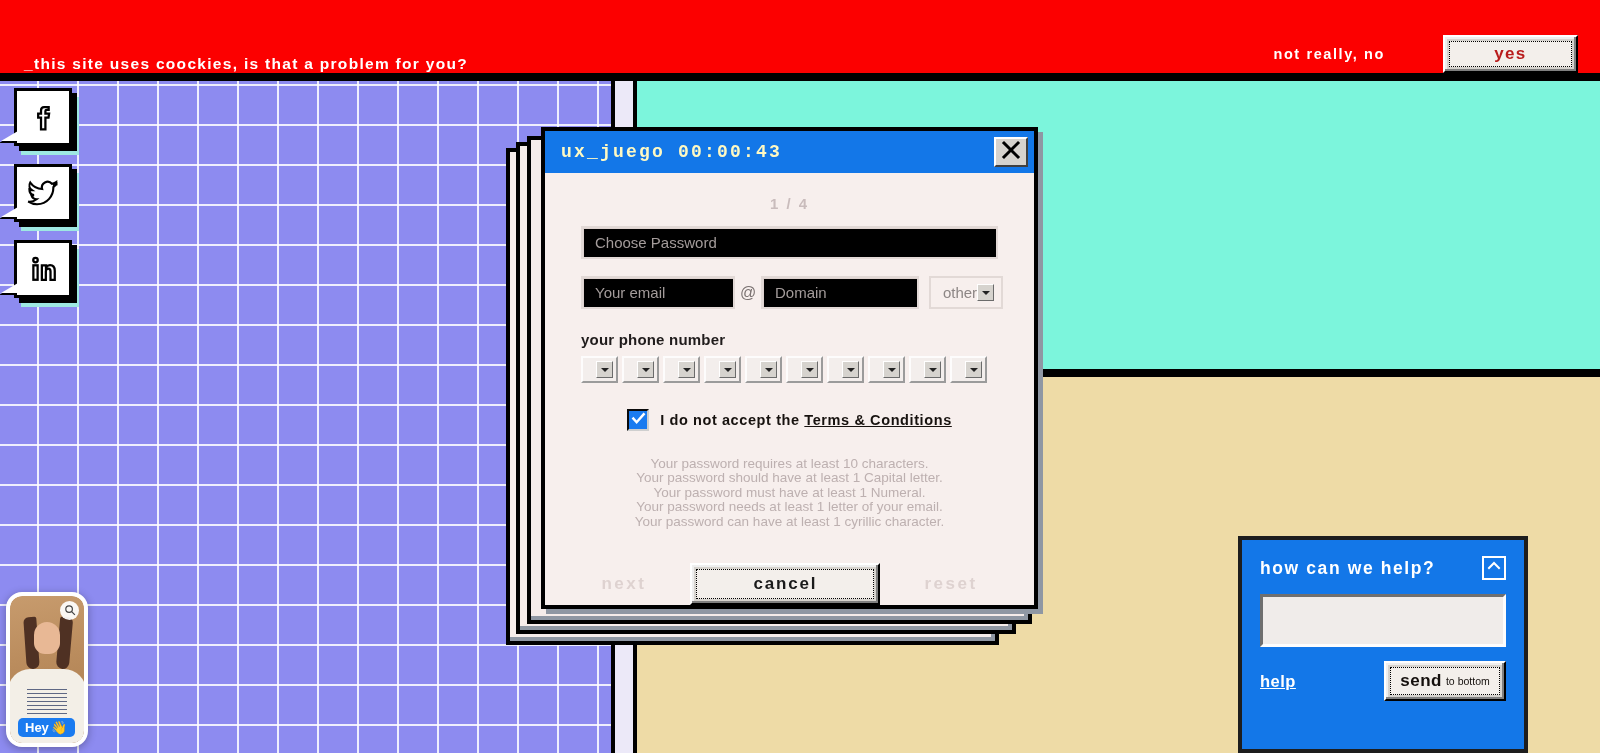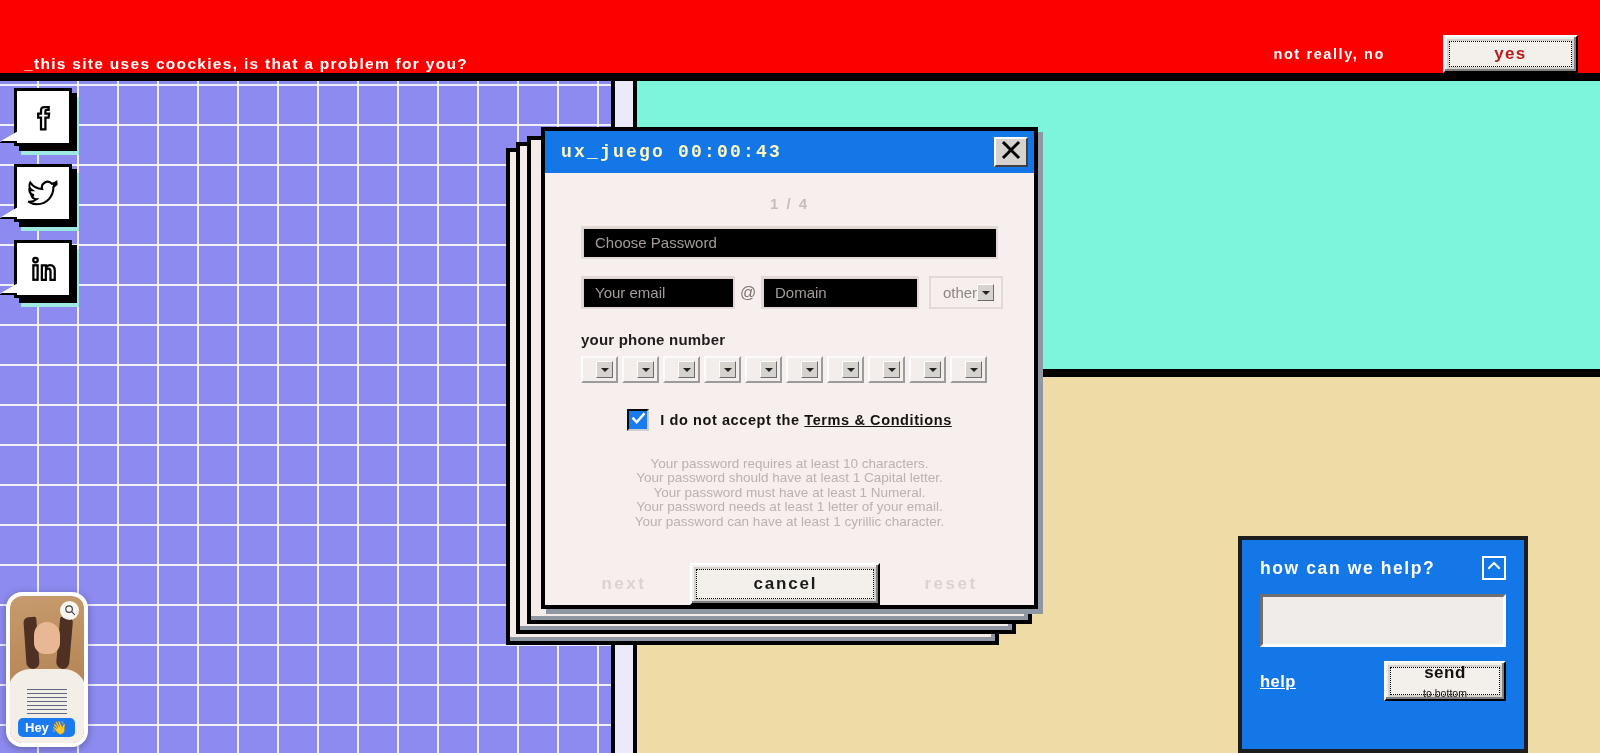--- a/index.html
+++ b/index.html
@@ -326,21 +326,21 @@
     outline: none; resize: none;
     font-family: "Liberation Sans", sans-serif; font-size: 13px;
     padding: 4px;
   }
   .chat-foot { display: flex; align-items: center; margin-top: 10px; }
   .chat-help {
     color: #fff; font-weight: bold; font-size: 16.5px;
     text-decoration: underline; cursor: pointer; letter-spacing: 0.5px;
   }
   .send-btn { margin-left: auto; width: 122px; height: 40px; }
-  .send-btn .win-btn-inner { gap: 4px; flex-direction: column; }
+  .send-btn .win-btn-inner { gap: 4px; }
   .send-strong { font-weight: bold; font-size: 17px; color: #15100d; letter-spacing: 0.5px; }
   .send-small { font-size: 10.5px; color: #15100d; }
 </style>
 </head>
 <body>
 
 <div id="root">
 
   <div class="bg-purple"></div>
   <div class="bg-gutter"></div>

